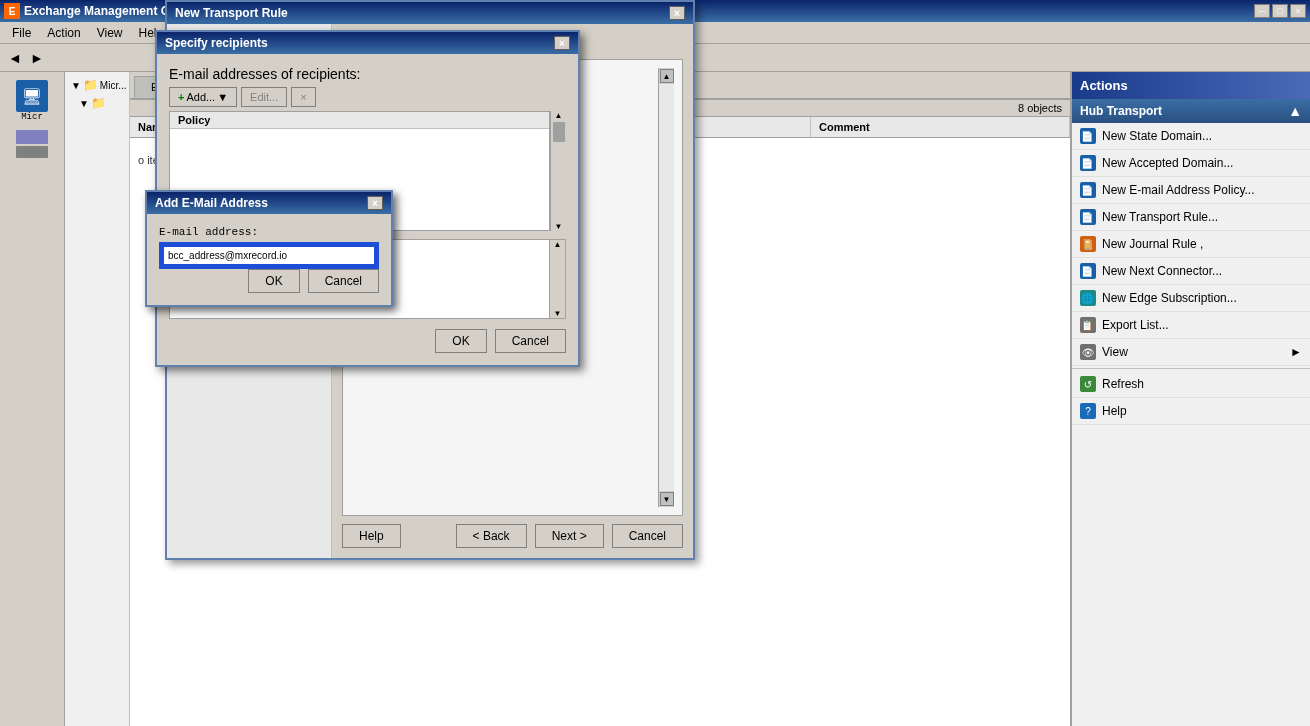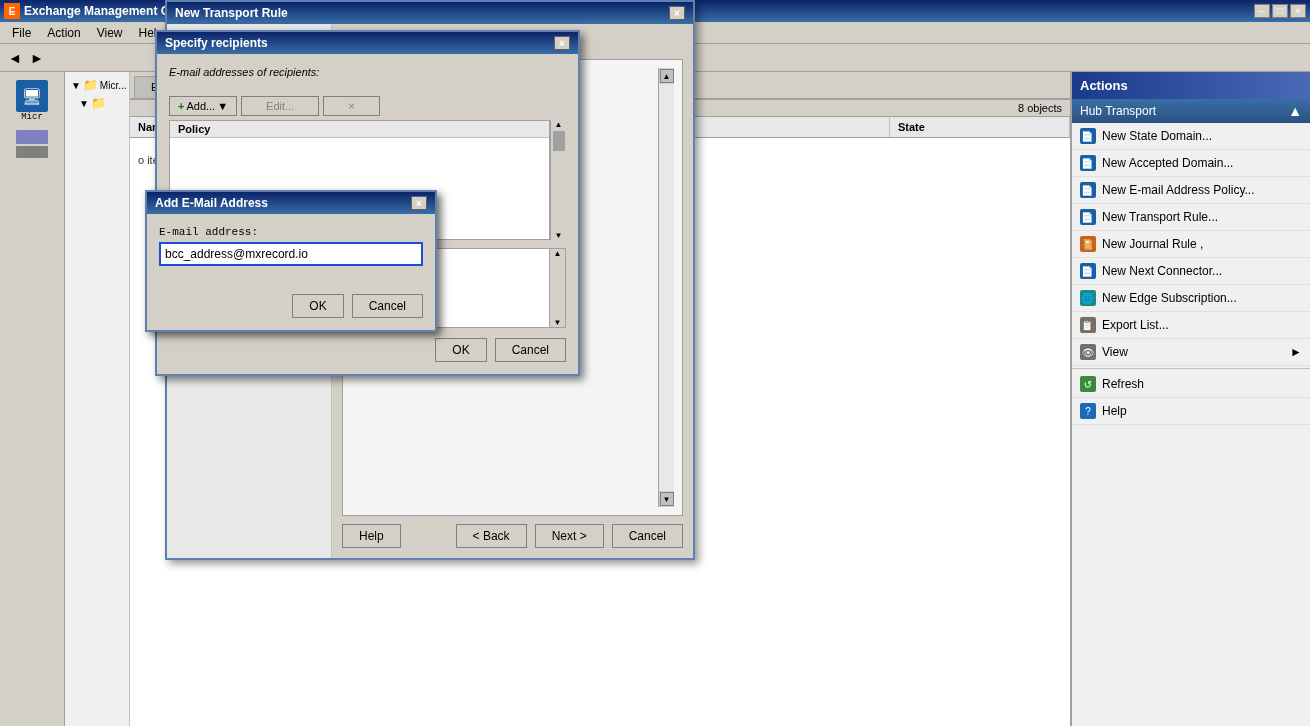--- a/index.html
+++ b/index.html
@@ -167,21 +167,21 @@
       color: white;
       padding: 6px 8px;
       font-size: 13px;
       font-weight: bold;
     }
     .actions-subheader {
       background: linear-gradient(to bottom, #3a6ea5, #2a5080);
       color: white;
       padding: 4px 8px;
       font-size: 12px;
-      font-weight: normal;
+      font-weight: bold;
       display: flex;
       align-items: center;
       justify-content: space-between;
     }
     .actions-subheader .arrow { font-size: 14px; }
     .action-item {
       display: flex;
       align-items: center;
       padding: 5px 8px;
       cursor: pointer;
@@ -307,43 +307,42 @@
       width: 425px;
       background: #d4d0c8;
       border: 2px solid #6080b0;
       box-shadow: 4px 4px 8px rgba(0,0,0,0.5);
       z-index: 20;
     }
     .specify-body {
       padding: 12px;
     }
     .specify-label {
-      font-size: 11px;
-      margin-bottom: 18px;
-      font-style: italic;
+      font-size: 14px;
+      margin-bottom: 5px;
     }
     .toolbar-row {
       display: flex;
       align-items: center;
       gap: 4px;
       margin-bottom: 4px;
     }
     .add-btn {
       display: flex;
       align-items: center;
       gap: 2px;
       padding: 3px 8px;
       background: #d4d0c8;
       border: 1px solid #808080;
       cursor: pointer;
       font-size: 11px;
     }
     .add-btn .plus { color: green; font-weight: bold; }
     .small-btn {
-      padding: 3px 24px;
+      padding: 3px 8px;
       background: #d4d0c8;
       border: 1px solid #808080;
       cursor: pointer;
       font-size: 11px;
       color: #808080;
     }
     .address-list {
       background: #ffffff;
       border: 1px solid #a0a0a0;
       height: 120px;
@@ -382,41 +381,41 @@
       justify-content: flex-end;
       gap: 8px;
       margin-top: 10px;
     }
 
     
     .dialog-email {
       position: absolute;
       top: 190px;
       left: 145px;
-      width: 292px;
+      width: 248px;
       background: #d4d0c8;
       border: 2px solid #6080b0;
       box-shadow: 4px 4px 8px rgba(0,0,0,0.6);
       z-index: 30;
     }
     .email-body {
       padding: 12px;
     }
     .email-label {
       font-size: 11px;
       margin-bottom: 4px;
       font-family: Liberation Mono, monospace;
     }
     .email-input {
       width: 100%;
       padding: 3px 4px;
-      border: 2px solid #1d4ed8;
+      border: 5px solid #1d4ed8;
       background: white;
-      font-size: 12px;
-      margin-bottom: 28px;
+      font-size: 10px;
+      margin-bottom: 0;
     }
     .email-buttons {
       display: flex;
       justify-content: flex-end;
       gap: 8px;
     }
 
     
     .tree-item {
       font-size: 11px;
@@ -499,20 +498,21 @@
     </div>
 
     <div class="objects-bar">
       <span>8 objects</span>
     </div>
 
     <div class="table-area">
       <div class="table-header">
         <div class="th" style="flex:2;">Name</div>
         <div class="th" style="width:180px;">State</div>
+        <div class="th" style="flex:1;">Comment</div>
       </div>
       <div class="empty-message">o items to show in this view.</div>
     </div>
   </div>
 
   <div class="actions-panel">
     <div class="actions-header">Actions</div>
     <div class="actions-subheader">
       <span>Hub Transport</span>
       <span class="arrow">▲</span>

